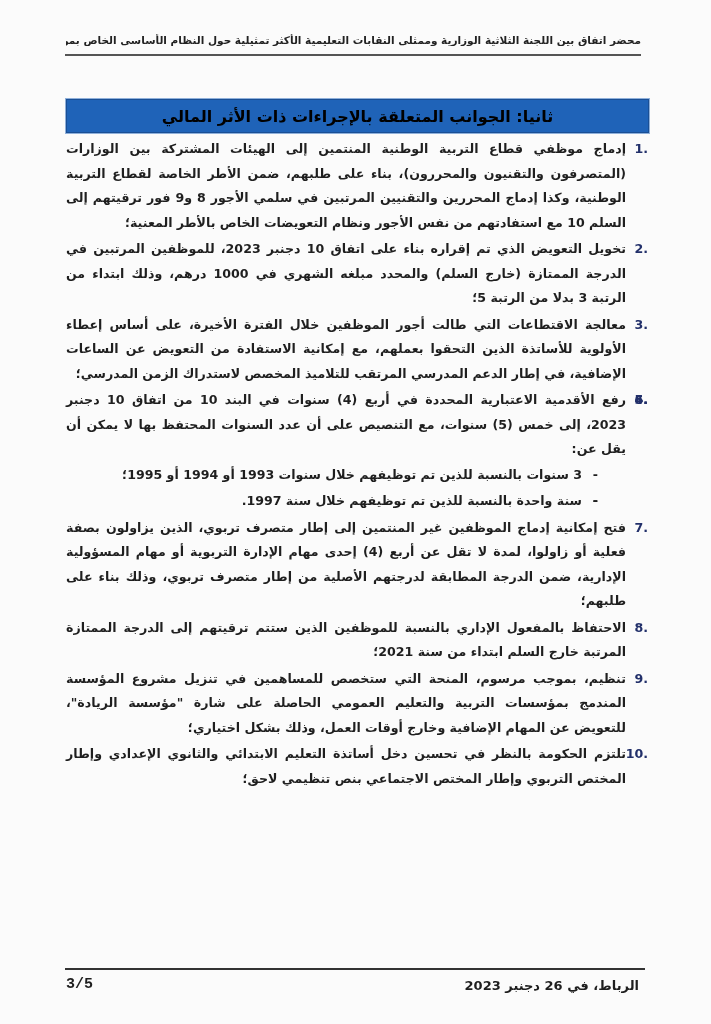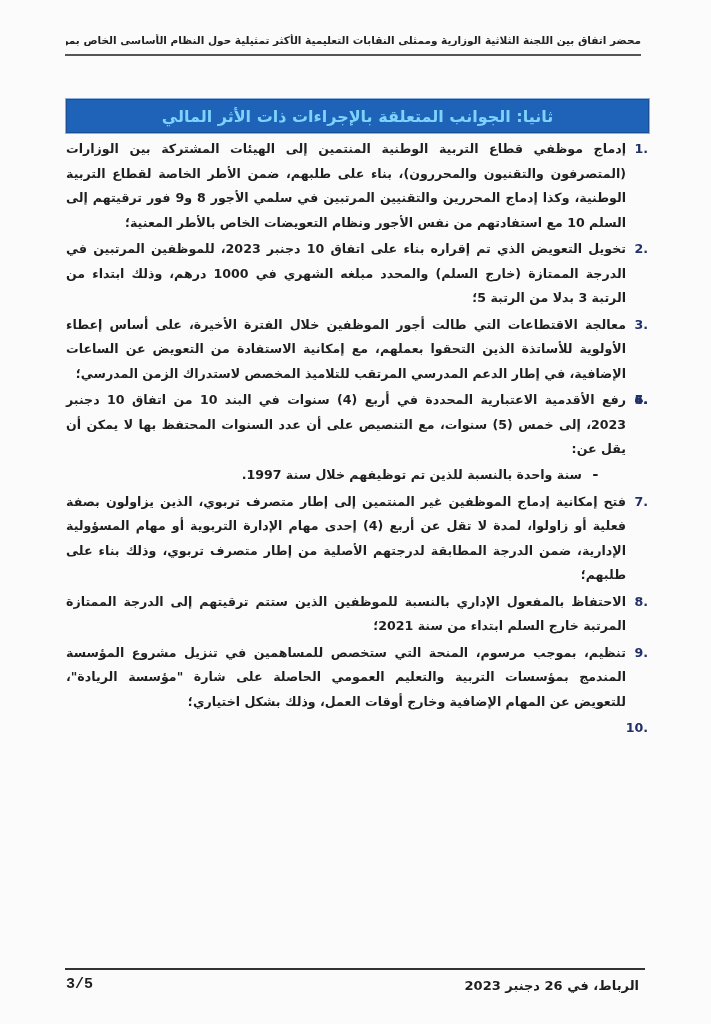--- a/index.html
+++ b/index.html
@@ -4,21 +4,21 @@
 <style>
   html, body { margin:0; padding:0; }
   body { width:711px; height:1024px; background:#fbfbfb; position:relative; overflow:hidden;
          font-family:"DejaVu Sans", sans-serif; color:#1e1e1e; }
   .page { position:absolute; inset:0; }
   .header-title { position:absolute; top:34px; left:66px; right:70px; direction:rtl; text-align:right;
         font-size:10.5px; font-weight:bold; color:#222; white-space:nowrap; overflow:hidden; letter-spacing:-0.2px; }
   .header-rule { position:absolute; top:54px; left:65px; right:70px; border-top:2px solid #555; }
   .section-banner { position:absolute; top:99px; left:66px; width:581px; height:32px; background:#1f63b8;
         border:1px solid #1a4f95; box-shadow:0 0 0 1px #8fb0da; display:flex; align-items:center; justify-content:center; }
-  .section-banner span { direction:rtl; color:#7dd3fc; font-weight:bold; font-size:16px; }
+  .section-banner span { direction:rtl; color:#000000; font-weight:bold; font-size:16px; }
   .content { position:absolute; top:137px; left:66px; width:582px; direction:rtl; text-align:justify; }
   .item { position:relative; font-size:12.6px; font-weight:bold; line-height:24.5px; margin:0; padding-right:22px; color:#1f1f1f; }
   .item .num { position:absolute; right:0; top:0; color:#22306a; font-weight:bold; }
   .item.sp { margin-top:2px; }
   .subitems { margin:0; padding-right:50px; }
   .sub { position:relative; font-size:12.6px; font-weight:bold; line-height:26px; padding-right:16px; }
   .sub .dash { position:absolute; right:0; top:0; }
   .footer-rule { position:absolute; top:968px; left:65px; right:66px; border-top:2px solid #333; }
   .footer-date { position:absolute; top:978px; right:72px; direction:rtl; font-size:13px; font-weight:bold; }
   .page-num { position:absolute; top:976px; left:66px; font-size:15px; font-weight:bold; font-family:Liberation Mono, monospace; }
@@ -35,26 +35,26 @@
   </div>
 
   <div class="content">
     <p class="item"><span class="num">.1</span><span>إدماج موظفي قطاع التربية الوطنية المنتمين إلى الهيئات المشتركة بين الوزارات (المتصرفون والتقنيون والمحررون)، بناء على طلبهم، ضمن الأطر الخاصة لقطاع التربية الوطنية، وكذا إدماج المحررين والتقنيين المرتبين في سلمي الأجور 8 و9 فور ترقيتهم إلى السلم 10 مع استفادتهم من نفس الأجور ونظام التعويضات الخاص بالأطر المعنية؛</span></p>
     <p class="item sp"><span class="num">.2</span><span>تخويل التعويض الذي تم إقراره بناء على اتفاق 10 دجنبر 2023، للموظفين المرتبين في الدرجة الممتازة (خارج السلم) والمحدد مبلغه الشهري في 1000 درهم، وذلك ابتداء من الرتبة 3 بدلا من الرتبة 5؛</span></p>
     <p class="item sp"><span class="num">.3</span><span>معالجة الاقتطاعات التي طالت أجور الموظفين خلال الفترة الأخيرة، على أساس إعطاء الأولوية للأساتذة الذين التحقوا بعملهم، مع إمكانية الاستفادة من التعويض عن الساعات الإضافية، في إطار الدعم المدرسي المرتقب للتلاميذ المخصص لاستدراك الزمن المدرسي؛</span></p>
     <p class="item sp"><span class="num">.4</span></p>
     <p class="item"><span class="num">.5</span></p>
     <p class="item sp"><span class="num">.6</span><span>رفع الأقدمية الاعتبارية المحددة في أربع (4) سنوات في البند 10 من اتفاق 10 دجنبر 2023، إلى خمس (5) سنوات، مع التنصيص على أن عدد السنوات المحتفظ بها لا يمكن أن يقل عن:</span></p>
     <div class="subitems">
-      <div class="sub"><span class="dash">-</span></div>
+      <div class="sub"><span class="dash">-</span><span>3 سنوات بالنسبة للذين تم توظيفهم خلال سنوات 1993 أو 1994 أو 1995؛</span></div>
       <div class="sub"><span class="dash">-</span></div>
       <div class="sub"><span class="dash">-</span><span>سنة واحدة بالنسبة للذين تم توظيفهم خلال سنة 1997.</span></div>
     </div>
     <p class="item sp"><span class="num">.7</span><span>فتح إمكانية إدماج الموظفين غير المنتمين إلى إطار متصرف تربوي، الذين يزاولون بصفة فعلية أو زاولوا، لمدة لا تقل عن أربع (4) إحدى مهام الإدارة التربوية أو مهام المسؤولية الإدارية، ضمن الدرجة المطابقة لدرجتهم الأصلية من إطار متصرف تربوي، وذلك بناء على طلبهم؛</span></p>
     <p class="item sp"><span class="num">.8</span><span>الاحتفاظ بالمفعول الإداري بالنسبة للموظفين الذين ستتم ترقيتهم إلى الدرجة الممتازة المرتبة خارج السلم ابتداء من سنة 2021؛</span></p>
     <p class="item sp"><span class="num">.9</span><span>تنظيم، بموجب مرسوم، المنحة التي ستخصص للمساهمين في تنزيل مشروع المؤسسة المندمج بمؤسسات التربية والتعليم العمومي الحاصلة على شارة "مؤسسة الريادة"، للتعويض عن المهام الإضافية وخارج أوقات العمل، وذلك بشكل اختياري؛</span></p>
-    <p class="item sp"><span class="num">.10</span></p>
+    <p class="item sp"><span class="num">.10</span><span>تلتزم الحكومة بالنظر في تحسين دخل أساتذة التعليم الابتدائي والثانوي الإعدادي وإطار المختص التربوي وإطار المختص الاجتماعي بنص تنظيمي لاحق؛</span></p>
   </div>
 
   <div class="footer-rule"></div>
   <div class="footer-date">الرباط، في 26 دجنبر 2023</div>
   <div class="page-num">3/5</div>
 </div>
 
 </body></html>

